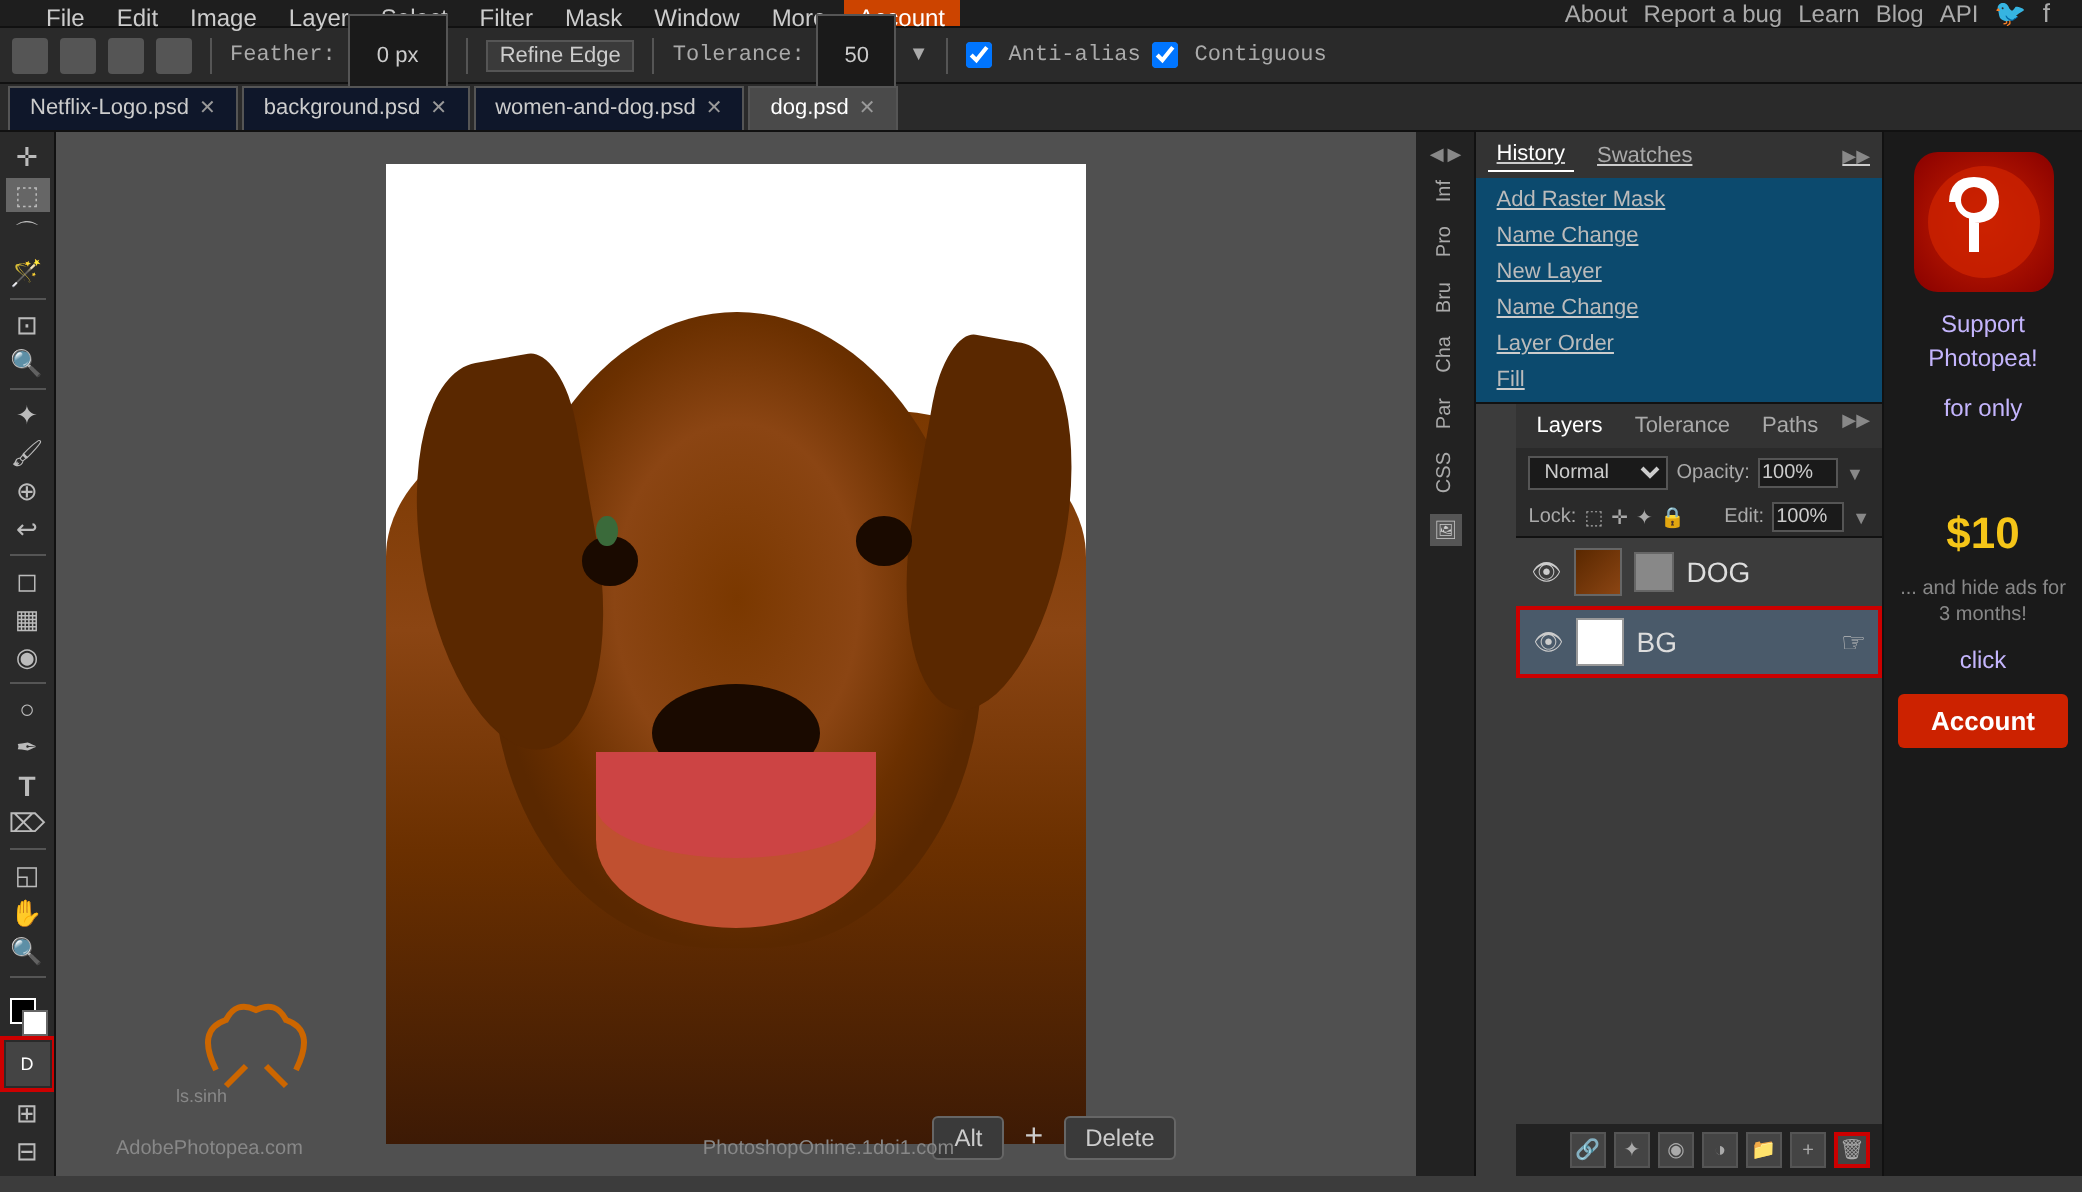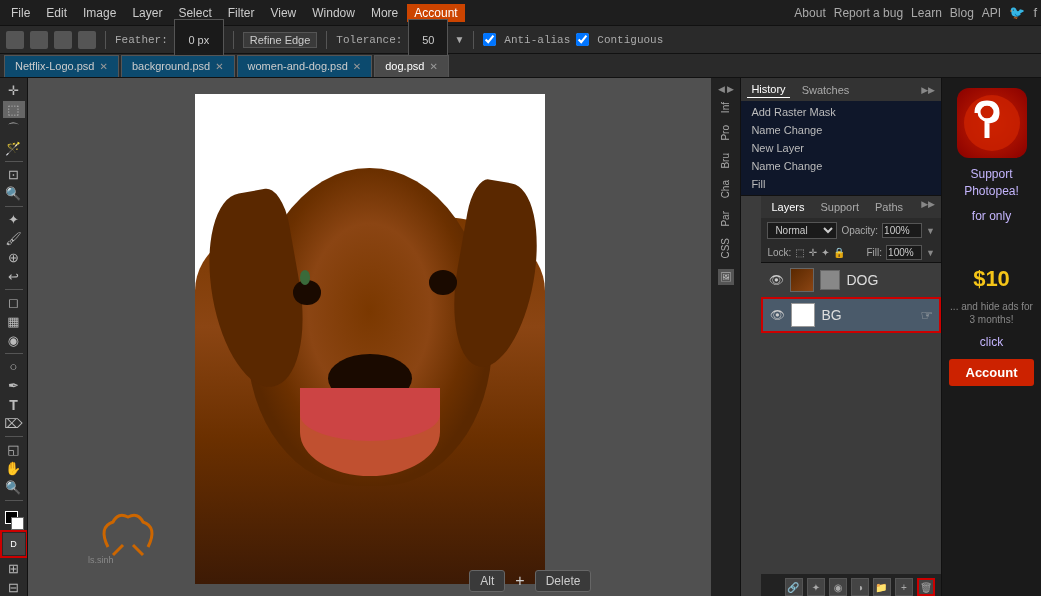--- a/index.html
+++ b/index.html
@@ -1,57 +1,57 @@
 <!DOCTYPE html>
 <html><head>
   <meta charset="utf-8">
   <style>
     * { margin: 0; padding: 0; box-sizing: border-box; }
     body { width: 1041px; height: 596px; overflow: hidden; background: #3c3c3c; font-family: Arial, sans-serif; font-size: 12px; color: #ccc; }
 
     
-    #menu-bar { background: #1e1e1e; height: 26px; display: flex; align-items: center; padding: 0 4px; gap: 2px; border-bottom: 1px solid #111; }
+    #menu-bar { background: #1e1e1e; height: 14px; display: flex; padding: 0 16px; gap: 2px; border-bottom: 1px solid #111; }
     .menu-item { padding: 2px 7px; cursor: pointer; color: #ccc; font-size: 12px; }
     .menu-item.active { background: #cc4400; color: #fff; }
     #menu-right { margin-left: auto; display: flex; align-items: center; gap: 8px; color: #aaa; font-size: 12px; }
     #menu-right span { cursor: pointer; }
 
     
     #options-bar { background: #2a2a2a; height: 28px; display: flex; align-items: center; padding: 0 6px; gap: 6px; border-bottom: 1px solid #111; }
     .opt-icon { width: 18px; height: 18px; background: #555; border-radius: 2px; display:inline-block; }
     .opt-sep { width: 1px; height: 18px; background: #555; margin: 0 3px; }
     .opt-btn { background: #3a3a3a; border: 1px solid #555; color: #ccc; padding: 1px 6px; font-size: 11px; cursor: pointer; }
     .opt-input { background: #1a1a1a; border: 1px solid #555; color: #ccc; width: 40px; padding: 14px 3px; font-size: 11px; text-align: center; }
     .opt-label { color: #aaa; font-size: 11px; font-family: Liberation Mono, monospace; }
     .opt-checkbox { margin-right: 2px; }
 
     
     #tab-bar { background: #2a2a2a; height: 24px; display: flex; align-items: center; padding: 0 4px; border-bottom: 1px solid #111; }
-    .tab { background: #0c4a6e; border: 1px solid #555; border-bottom: none; padding: 2px 10px; font-size: 11px; color: #ccc; cursor: pointer; display: flex; align-items: center; gap: 5px; margin-right: 2px; height: 22px; }
+    .tab { background: #0f172a; border: 1px solid #555; border-bottom: none; padding: 2px 10px; font-size: 11px; color: #ccc; cursor: pointer; display: flex; align-items: center; gap: 5px; margin-right: 2px; height: 22px; }
     .tab.active { background: #4a4a4a; color: #fff; }
     .tab-close { color: #999; font-size: 10px; cursor: pointer; }
 
     
     #main { display: flex; height: calc(596px - 22px - 28px - 24px); }
 
     
     #left-toolbar { width: 28px; background: #2a2a2a; border-right: 1px solid #111; display: flex; flex-direction: column; align-items: center; padding: 4px 0; gap: 2px; overflow: hidden; }
     .tool-btn { width: 22px; height: 22px; background: transparent; border: none; cursor: pointer; color: #bbb; font-size: 13px; display: flex; align-items: center; justify-content: center; }
     .tool-btn.active { background: #666; }
     .tool-sep { width: 18px; height: 1px; background: #555; margin: 2px 0; }
 
     
     #canvas-area { flex: 1; background: #505050; overflow: hidden; position: relative; display: flex; align-items: center; justify-content: center; }
     #canvas-content { width: 350px; height: 490px; background: #fff; position: relative; overflow: hidden; }
     .kbd-btn { background: #3a3a3a; border: 1px solid #666; color: #ccc; padding: 3px 10px; font-size: 12px; cursor: pointer; border-radius: 3px; }
     .kbd-plus { color: #ccc; font-size: 16px; }
     .side-tab { writing-mode: vertical-rl; transform: rotate(180deg); font-size: 10px; color: #aaa; padding: 6px 2px; cursor: pointer; }
 
     
-    #history-panel { background: #0f172a; border-bottom: 1px solid #111; }
+    #history-panel { background: #0c4a6e; border-bottom: 1px solid #111; text-decoration: underline; }
     #history-header { display: flex; align-items: center; background: #333; padding: 3px 6px; gap: 8px; }
     .panel-tab { font-size: 11px; color: #aaa; cursor: pointer; padding: 2px 4px; }
     .panel-tab.active { color: #fff; border-bottom: 1px solid #fff; }
     .history-items { padding: 2px 0; }
     .history-item { padding: 3px 10px; font-size: 11px; color: #bbb; cursor: pointer; }
 
     
     #layers-panel { flex: 1; display: flex; flex-direction: column; margin-left: 20px; }
     #layers-header { display: flex; background: #333; padding: 3px 6px; gap: 8px; }
     .layers-tab { font-size: 11px; color: #aaa; cursor: pointer; padding: 2px 4px; }
@@ -89,21 +89,21 @@
 </head>
 <body>
 
 <div id="menu-bar">
   <span class="menu-item">File</span>
   <span class="menu-item">Edit</span>
   <span class="menu-item">Image</span>
   <span class="menu-item">Layer</span>
   <span class="menu-item">Select</span>
   <span class="menu-item">Filter</span>
-  <span class="menu-item">View</span>
+  <span class="menu-item">Mask</span>
   <span class="menu-item">Window</span>
   <span class="menu-item">More</span>
   <span class="menu-item active">Account</span>
   <div id="menu-right">
     <span>About</span>
     <span>Report a bug</span>
     <span>Learn</span>
     <span>Blog</span>
     <span>API</span>
 
@@ -229,20 +229,24 @@
       </svg>
       <div style="color:#888;font-size:9px;margin-top:-5px;">ls.sinh</div>
     </div>
 
     <div style="position:absolute;bottom:8px;right:120px;display:flex;align-items:center;gap:10px;">
       <button class="kbd-btn">Alt</button>
       <span class="kbd-plus">+</span>
       <button class="kbd-btn">Delete</button>
     </div>
 
+    <div style="position:absolute;bottom:8px;left:30px;display:flex;gap:200px;">
+      <span style="font-size:10px;color:#888;">AdobePhotopea.com</span>
+      <span style="font-size:10px;color:#888;">PhotoshopOnline.1doi1.com</span>
+    </div>
   </div>
 
   <div id="right-area">
 
     <div id="side-tabs-col">
       <div style="display:flex;align-items:center;gap:2px;padding:2px;">
         <span style="font-size:9px;color:#888;">◀</span>
         <span style="font-size:9px;color:#888;">▶</span>
       </div>
       <div class="side-tab">Inf</div>
@@ -262,46 +266,47 @@
         <div id="history-header">
           <span class="panel-tab active">History</span>
           <span class="panel-tab">Swatches</span>
           <span class="chevron">▶▶</span>
         </div>
         <div class="history-items">
           <div class="history-item">Add Raster Mask</div>
           <div class="history-item">Name Change</div>
           <div class="history-item">New Layer</div>
           <div class="history-item">Name Change</div>
+          <div class="history-item">Layer Order</div>
           <div class="history-item">Fill</div>
         </div>
       </div>
 
       <div id="layers-panel">
         <div id="layers-header">
           <span class="layers-tab active">Layers</span>
-          <span class="layers-tab">Support</span>
+          <span class="layers-tab">Tolerance</span>
           <span class="layers-tab">Paths</span>
           <span class="chevron">▶▶</span>
         </div>
         <div class="layers-controls">
           <select class="layers-blend">
             <option>Normal</option>
           </select>
           <span class="layers-opacity">Opacity:</span>
           <input style="width: 40px; background: rgb(26, 26, 26); border: 1px solid rgb(85, 85, 85); color: rgb(204, 204, 204); font-size: 10px; padding: 1px;" value="100%">
           <span style="font-size:9px;color:#888;">▼</span>
         </div>
         <div class="layers-lock-row">
           <span>Lock:</span>
           <span style="cursor:pointer;">⬚</span>
           <span style="cursor:pointer;">✛</span>
           <span style="cursor:pointer;">✦</span>
           <span style="cursor:pointer;">🔒</span>
-          <span style="margin-left:auto;">Fill:</span>
+          <span style="margin-left:auto;">Edit:</span>
           <input style="width: 36px; background: rgb(26, 26, 26); border: 1px solid rgb(85, 85, 85); color: rgb(204, 204, 204); font-size: 10px; padding: 1px;" value="100%">
           <span style="font-size:9px;color:#888;">▼</span>
         </div>
 
         <div class="layer-item">
           <span class="layer-eye">👁</span>
           <div class="layer-thumb layer-thumb-dog"></div>
           <div class="layer-thumb" style="background:#888;width:20px;height:20px;"></div>
           <span class="layer-name">DOG</span>
         </div>

